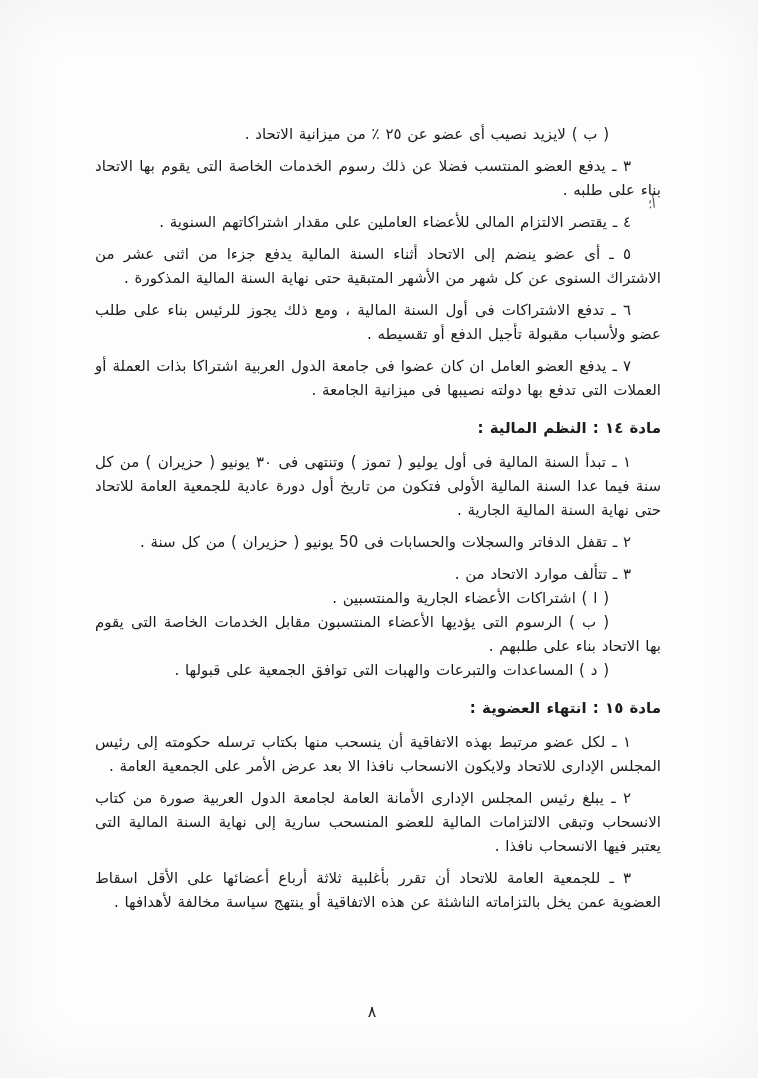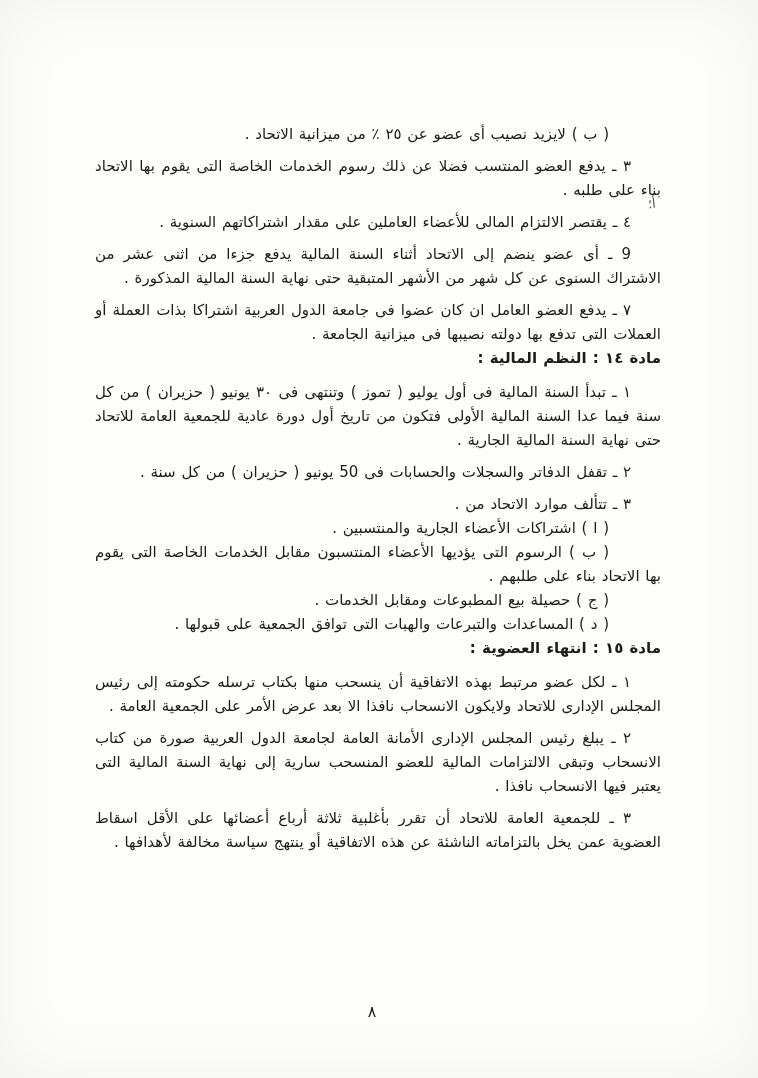--- a/index.html
+++ b/index.html
@@ -35,20 +35,21 @@
   p.item {
     text-indent: 30px;
     margin-top: 8px;
   }
   p.sub {
     text-indent: 52px;
   }
   p.heading {
     font-weight: bold;
     text-indent: 0;
+    margin-top: 14px;
     margin-bottom: 10px;
     letter-spacing: 0.3px;
   }
   .margin-mark {
     position: absolute;
     top: 196px;
     left: 648px; 
     font-size: 13px;
     color: #3a3a3a;
     direction: rtl;
@@ -67,29 +68,29 @@
 </style>
 </head>
 <body>
 
 <div class="page">
 
   <div class="content">
     <p class="sub">( ب ) لايزيد نصيب أى عضو عن ٢٥ ٪ من ميزانية الاتحاد .</p>
     <p class="item">٣ ـ يدفع العضو المنتسب فضلا عن ذلك رسوم الخدمات الخاصة التى يقوم بها الاتحاد بناء على طلبه .</p>
     <p class="item">٤ ـ يقتصر الالتزام المالى للأعضاء العاملين على مقدار اشتراكاتهم السنوية .</p>
-    <p class="item">9 ـ أى عضو ينضم إلى الاتحاد أثناء السنة المالية يدفع جزءا من اثنى عشر من الاشتراك السنوى عن كل شهر من الأشهر المتبقية حتى نهاية السنة المالية المذكورة .</p>
+    <p class="item">٥ ـ أى عضو ينضم إلى الاتحاد أثناء السنة المالية يدفع جزءا من اثنى عشر من الاشتراك السنوى عن كل شهر من الأشهر المتبقية حتى نهاية السنة المالية المذكورة .</p>
+    <p class="item">٦ ـ تدفع الاشتراكات فى أول السنة المالية ، ومع ذلك يجوز للرئيس بناء على طلب عضو ولأسباب مقبولة تأجيل الدفع أو تقسيطه .</p>
     <p class="item">٧ ـ يدفع العضو العامل ان كان عضوا فى جامعة الدول العربية اشتراكا بذات العملة أو العملات التى تدفع بها دولته نصيبها فى ميزانية الجامعة .</p>
     <p class="heading">مادة ١٤ : النظم المالية :</p>
     <p class="item">١ ـ تبدأ السنة المالية فى أول يوليو ( تموز ) وتنتهى فى ٣٠ يونيو ( حزيران ) من كل سنة فيما عدا السنة المالية الأولى فتكون من تاريخ أول دورة عادية للجمعية العامة للاتحاد حتى نهاية السنة المالية الجارية .</p>
     <p class="item">٢ ـ تقفل الدفاتر والسجلات والحسابات فى 50 يونيو ( حزيران ) من كل سنة .</p>
     <p class="item">٣ ـ تتألف موارد الاتحاد من .</p>
     <p class="sub">( ا ) اشتراكات الأعضاء الجارية والمنتسبين .</p>
     <p class="sub">( ب ) الرسوم التى يؤديها الأعضاء المنتسبون مقابل الخدمات الخاصة التى يقوم بها الاتحاد بناء على طلبهم .</p>
-    <p class="sub">( ج ) حصيلة بيع المطبوعات ومقابل الخدمات .</p>
     <p class="sub">( د ) المساعدات والتبرعات والهبات التى توافق الجمعية على قبولها .</p>
     <p class="heading">مادة ١٥ : انتهاء العضوية :</p>
     <p class="item">١ ـ لكل عضو مرتبط بهذه الاتفاقية أن ينسحب منها بكتاب ترسله حكومته إلى رئيس المجلس الإدارى للاتحاد ولايكون الانسحاب نافذا الا بعد عرض الأمر على الجمعية العامة .</p>
     <p class="item">٢ ـ يبلغ رئيس المجلس الإدارى الأمانة العامة لجامعة الدول العربية صورة من كتاب الانسحاب وتبقى الالتزامات المالية للعضو المنسحب سارية إلى نهاية السنة المالية التى يعتبر فيها الانسحاب نافذا .</p>
     <p class="item">٣ ـ للجمعية العامة للاتحاد أن تقرر بأغلبية ثلاثة أرباع أعضائها على الأقل اسقاط العضوية عمن يخل بالتزاماته الناشئة عن هذه الاتفاقية أو ينتهج سياسة مخالفة لأهدافها .</p>
   </div>
 
   <div class="margin-mark">أ؛</div>
 
   <div class="page-number">٨</div>

